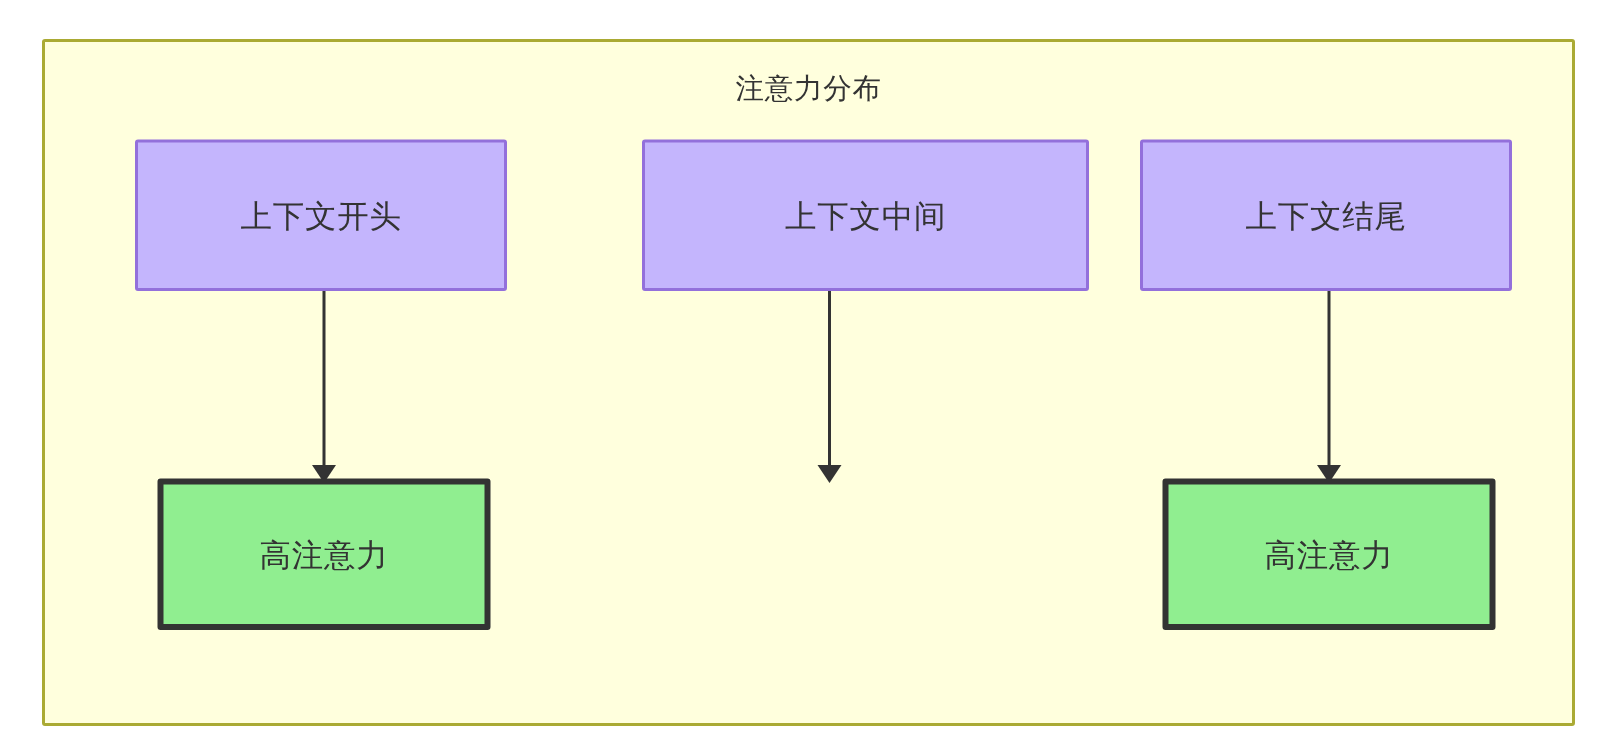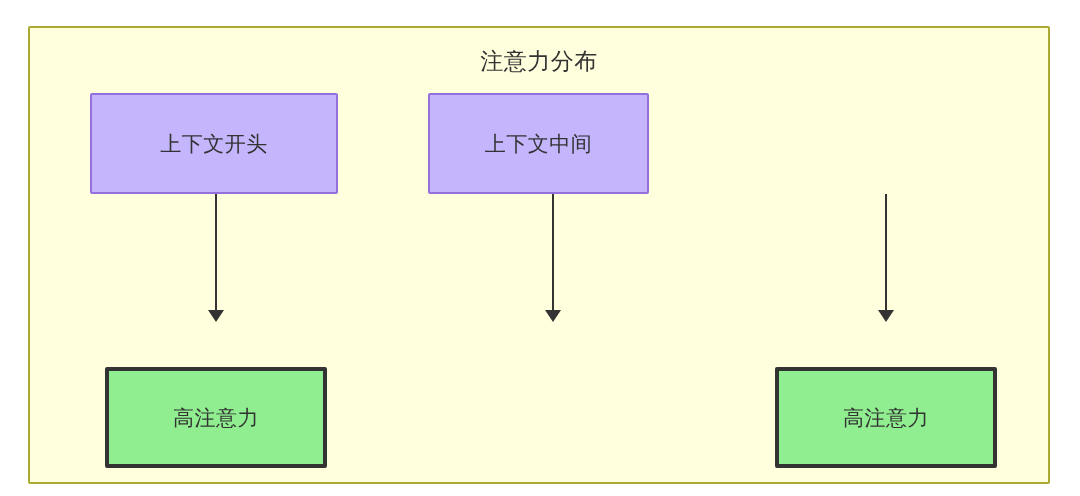--- a/index.html
+++ b/index.html
@@ -33,21 +33,21 @@
     border: 2px solid #aaaa33;
     border-radius: 2px;
   }
 
   .subgraph-title {
     position: absolute;
     left: 0;
     top: 18px;
     width: 100%;
     text-align: center;
-    font-size: 23px;
+    font-size: 19px;
     color: #333333;
     letter-spacing: 0.5px;
   }
 
   
   .node {
     position: absolute;
     box-sizing: border-box;
     display: flex;
     align-items: center;
@@ -60,34 +60,33 @@
 
   .node.ctx {
     background: #c4b5fd;
     border: 2px solid #9370db;
     height: 101px;
   }
 
   .node.attn {
     height: 101px;
     border: 4px solid #333333;
-    margin-top: 48px;
   }
 
   .node.attn.high {
     background: #90ee90;
   }
 
   .node.attn.low {
     background: #ff9999;
   }
 
   
   #ctx-start  { left: 60px;  top: 65px;  width: 248px; }
-  #ctx-middle { left: 398px; top: 65px;  width: 221px; }
+  #ctx-middle { left: 398px; top: 65px;  width: 298px; }
   #ctx-end    { left: 730px; top: 65px;  width: 248px; }
 
   
   #attn-start  { left: 75px;  top: 291px; width: 222px; }
   #attn-middle { left: 412px; top: 291px; width: 221px; }
   #attn-end    { left: 745px; top: 291px; width: 222px; }
 
   
   .edge {
     position: absolute;
@@ -118,20 +117,21 @@
 <div class="canvas">
 
   <div class="subgraph">
 
     <div class="subgraph-title">注意力分布</div>
 
     <div class="node ctx" id="ctx-start">上下文开头</div>
 
     <div class="node ctx" id="ctx-middle">上下文中间</div>
 
+    <div class="node ctx" id="ctx-end">上下文结尾</div>
 
     <div class="edge" id="edge-start"></div>
 
     <div class="edge" id="edge-middle"></div>
 
     <div class="edge" id="edge-end"></div>
 
     <div class="node attn high" id="attn-start">高注意力</div>
 
 

